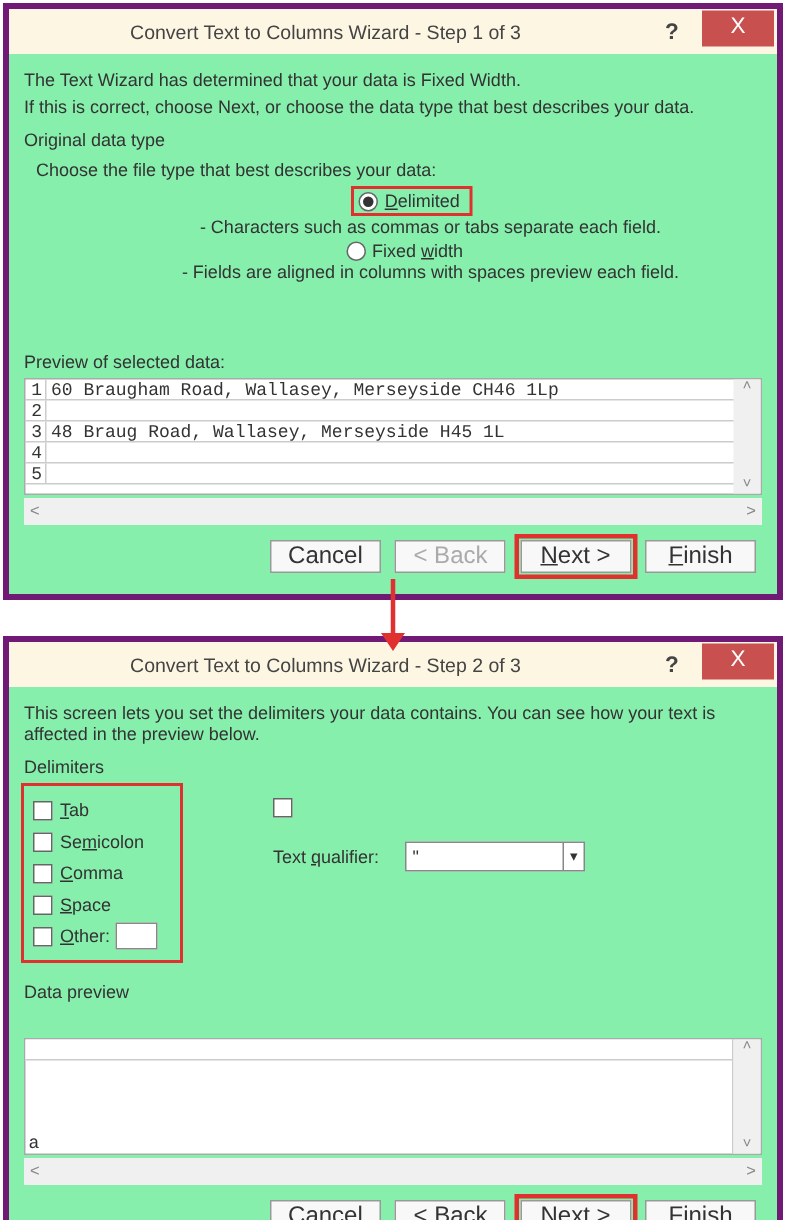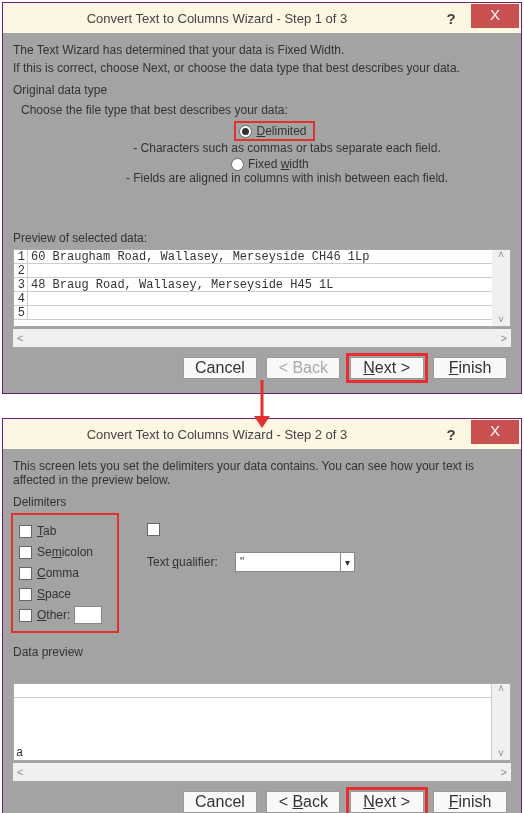--- a/index.html
+++ b/index.html
@@ -4,22 +4,22 @@
 <style>
   * { box-sizing: border-box; margin: 0; padding: 0; }
   body {
     font-family: "Segoe UI", Tahoma, sans-serif;
     font-size: 12px;
     color: #333;
     background: #fff;
     width: 524px;
   }
   .dialog {
-    border: 1px solid #701a75;
-    background: #a3a3a3;
+    border: 4px solid #701a75;
+    background: #86efac;
     margin: 2px 2px 8px 2px;
     position: relative;
   }
   .titlebar {
     background: #fdf6e3;
     height: 30px;
     display: flex;
     align-items: center;
     position: relative;
   }
@@ -174,20 +174,21 @@
     position: absolute;
     left: 50%;
     top: -18px;
     transform: translateX(-50%);
     z-index: 10;
   }
   
   .delim-wrap {
     display: flex;
     align-items: flex-start;
+    gap: 32px;
   }
   .delim-redbox {
     border: 2px solid #e03030;
     padding: 4px 6px;
     margin-left: -2px;
     width: 108px;
   }
   .ckrow {
     display: flex;
     align-items: center;
@@ -292,21 +293,21 @@
             <span class="radio checked"></span>
             <span><span class="underline-key">D</span><span title="Delimited">elimited</span></span>
           </span>
           <span class="radio-desc">- Characters such as commas or tabs separate each field.</span>
         </div>
         <div class="radio-row">
           <span class="rcol">
             <span class="radio"></span>
             <span>Fixed <span class="underline-key">w</span>idth</span>
           </span>
-          <span class="radio-desc">- Fields are aligned in columns with inish between each field.</span>
+          <span class="radio-desc">- Fields are aligned in columns with spaces preview each field.</span>
         </div>
       </div>
     </div>
 
     <span class="preview-label">Preview of selected data:</span>
     <div class="preview-box">
       <div class="preview-rows">
         <div class="prow">
             <span class="ln">1</span>
             <span class="ld">60 Braugham Road, Wallasey, Merseyside CH46 1Lp</span>

